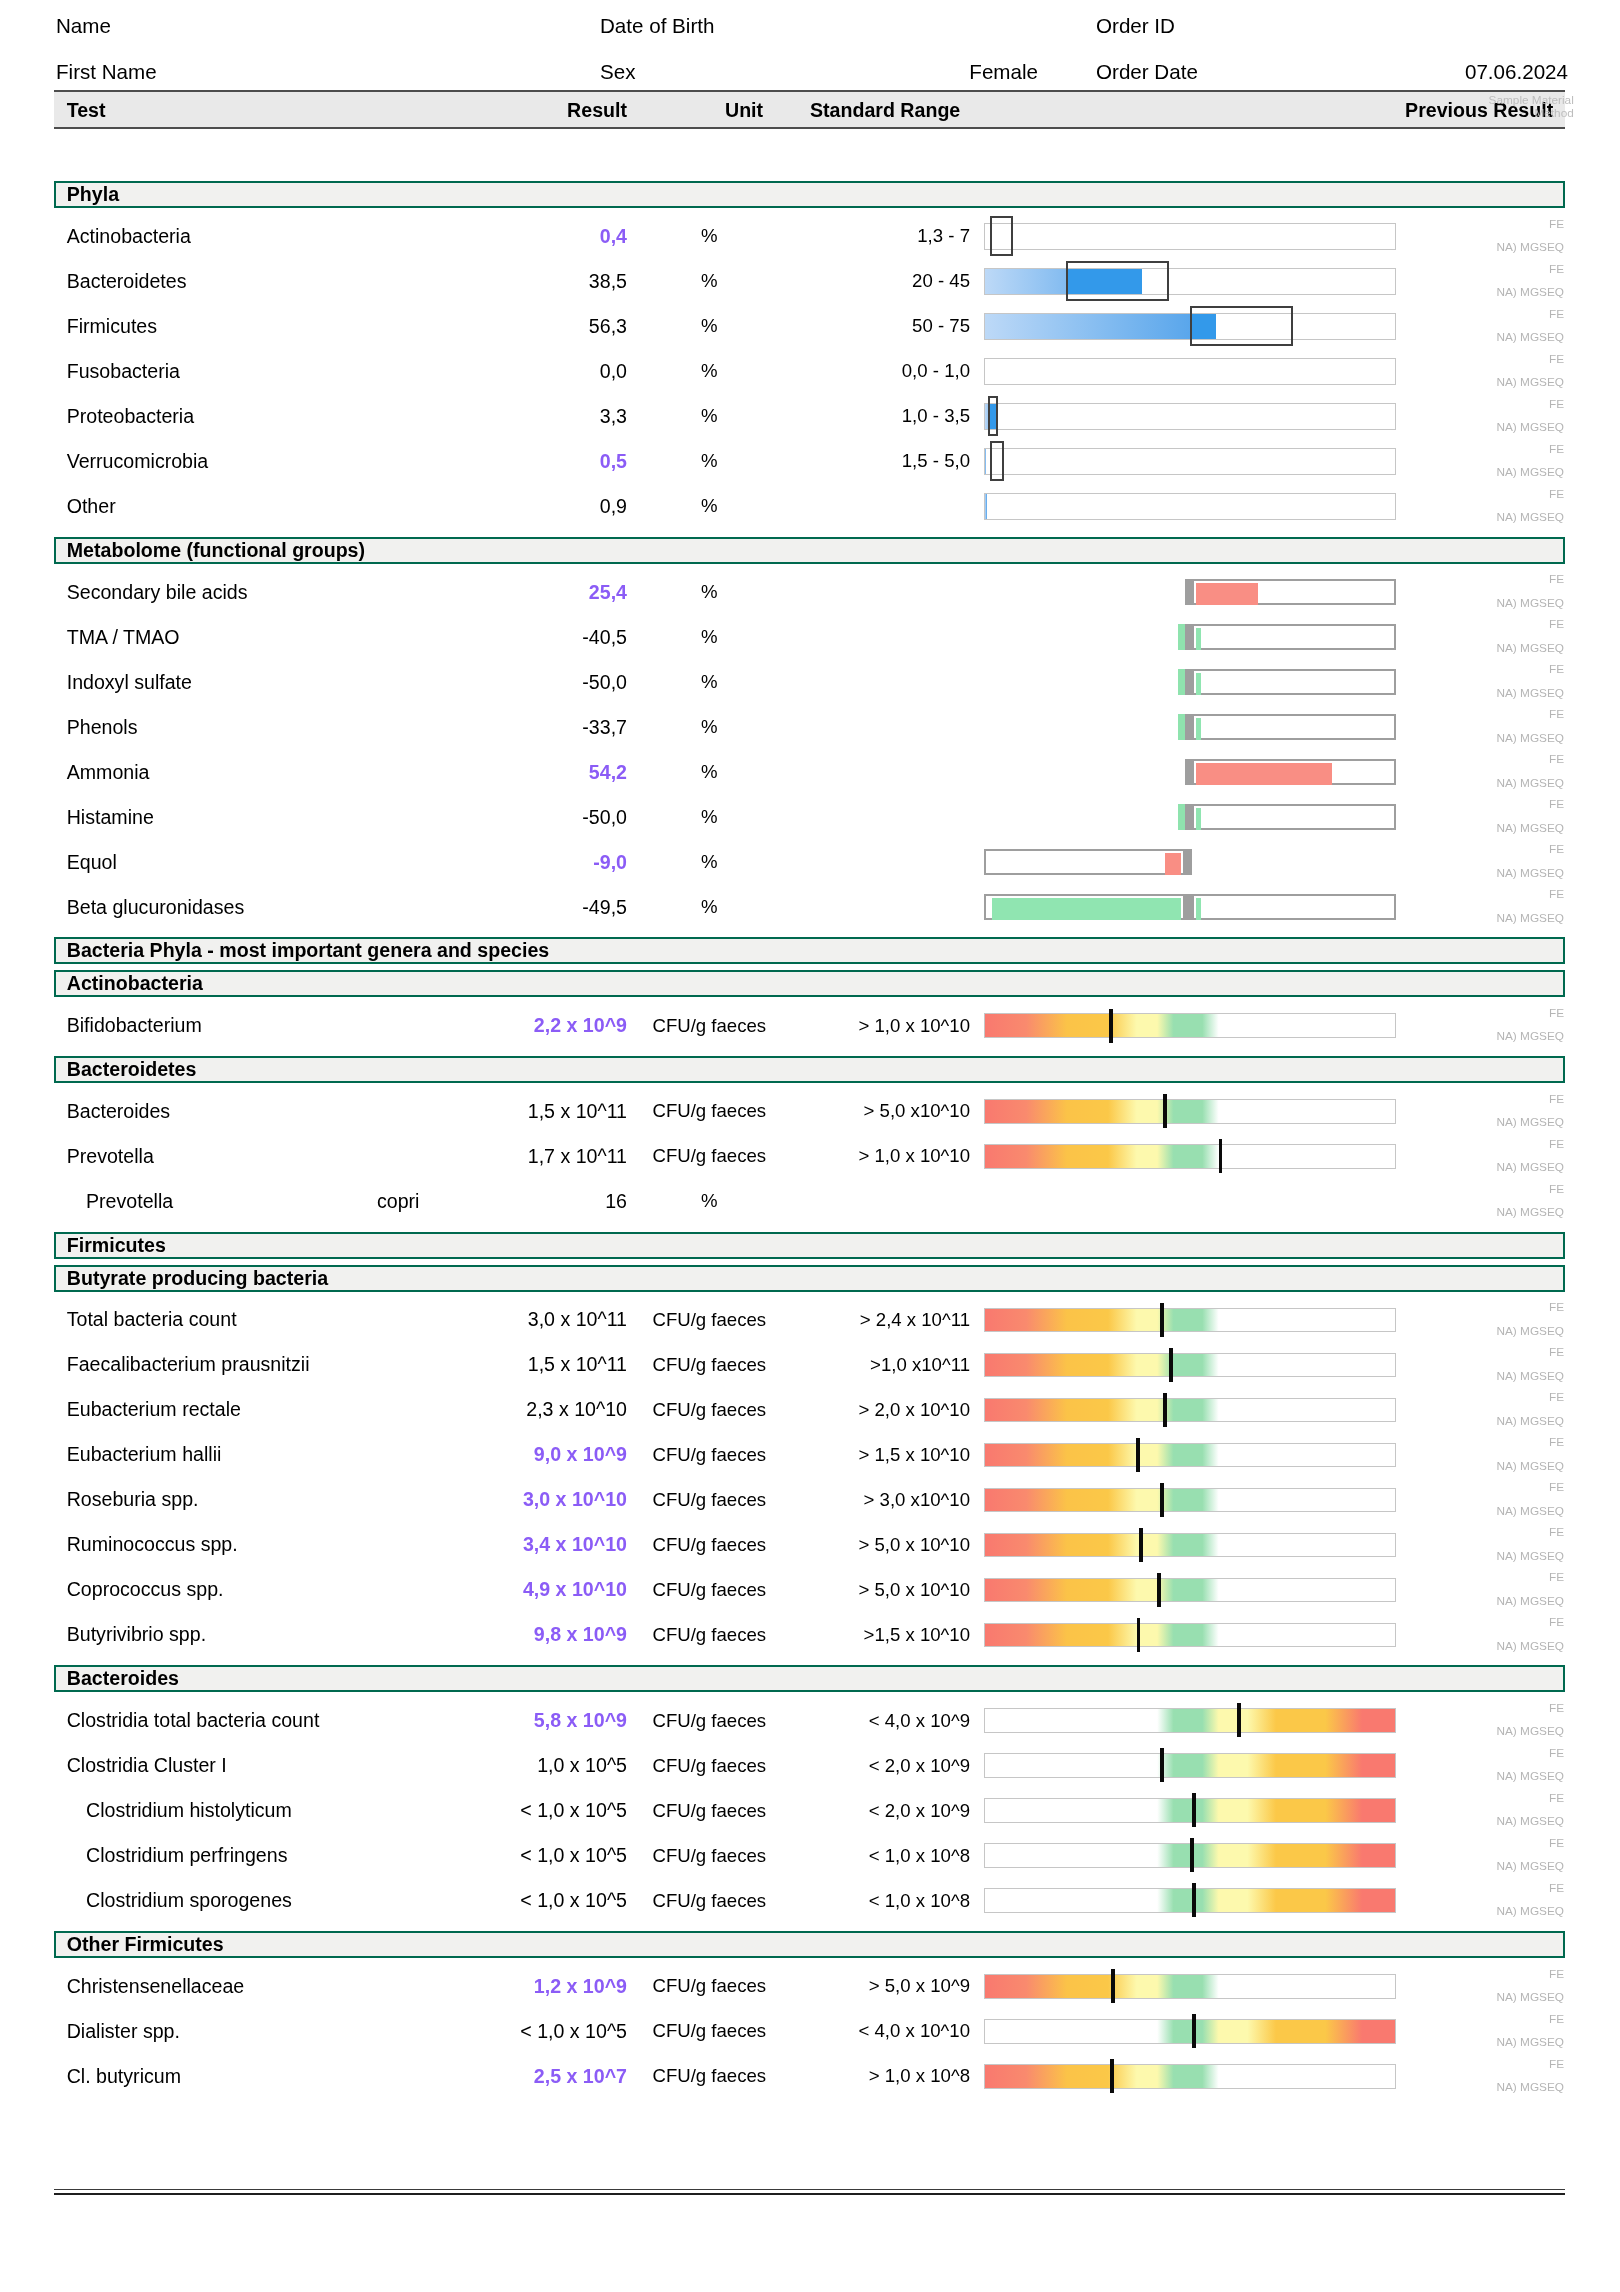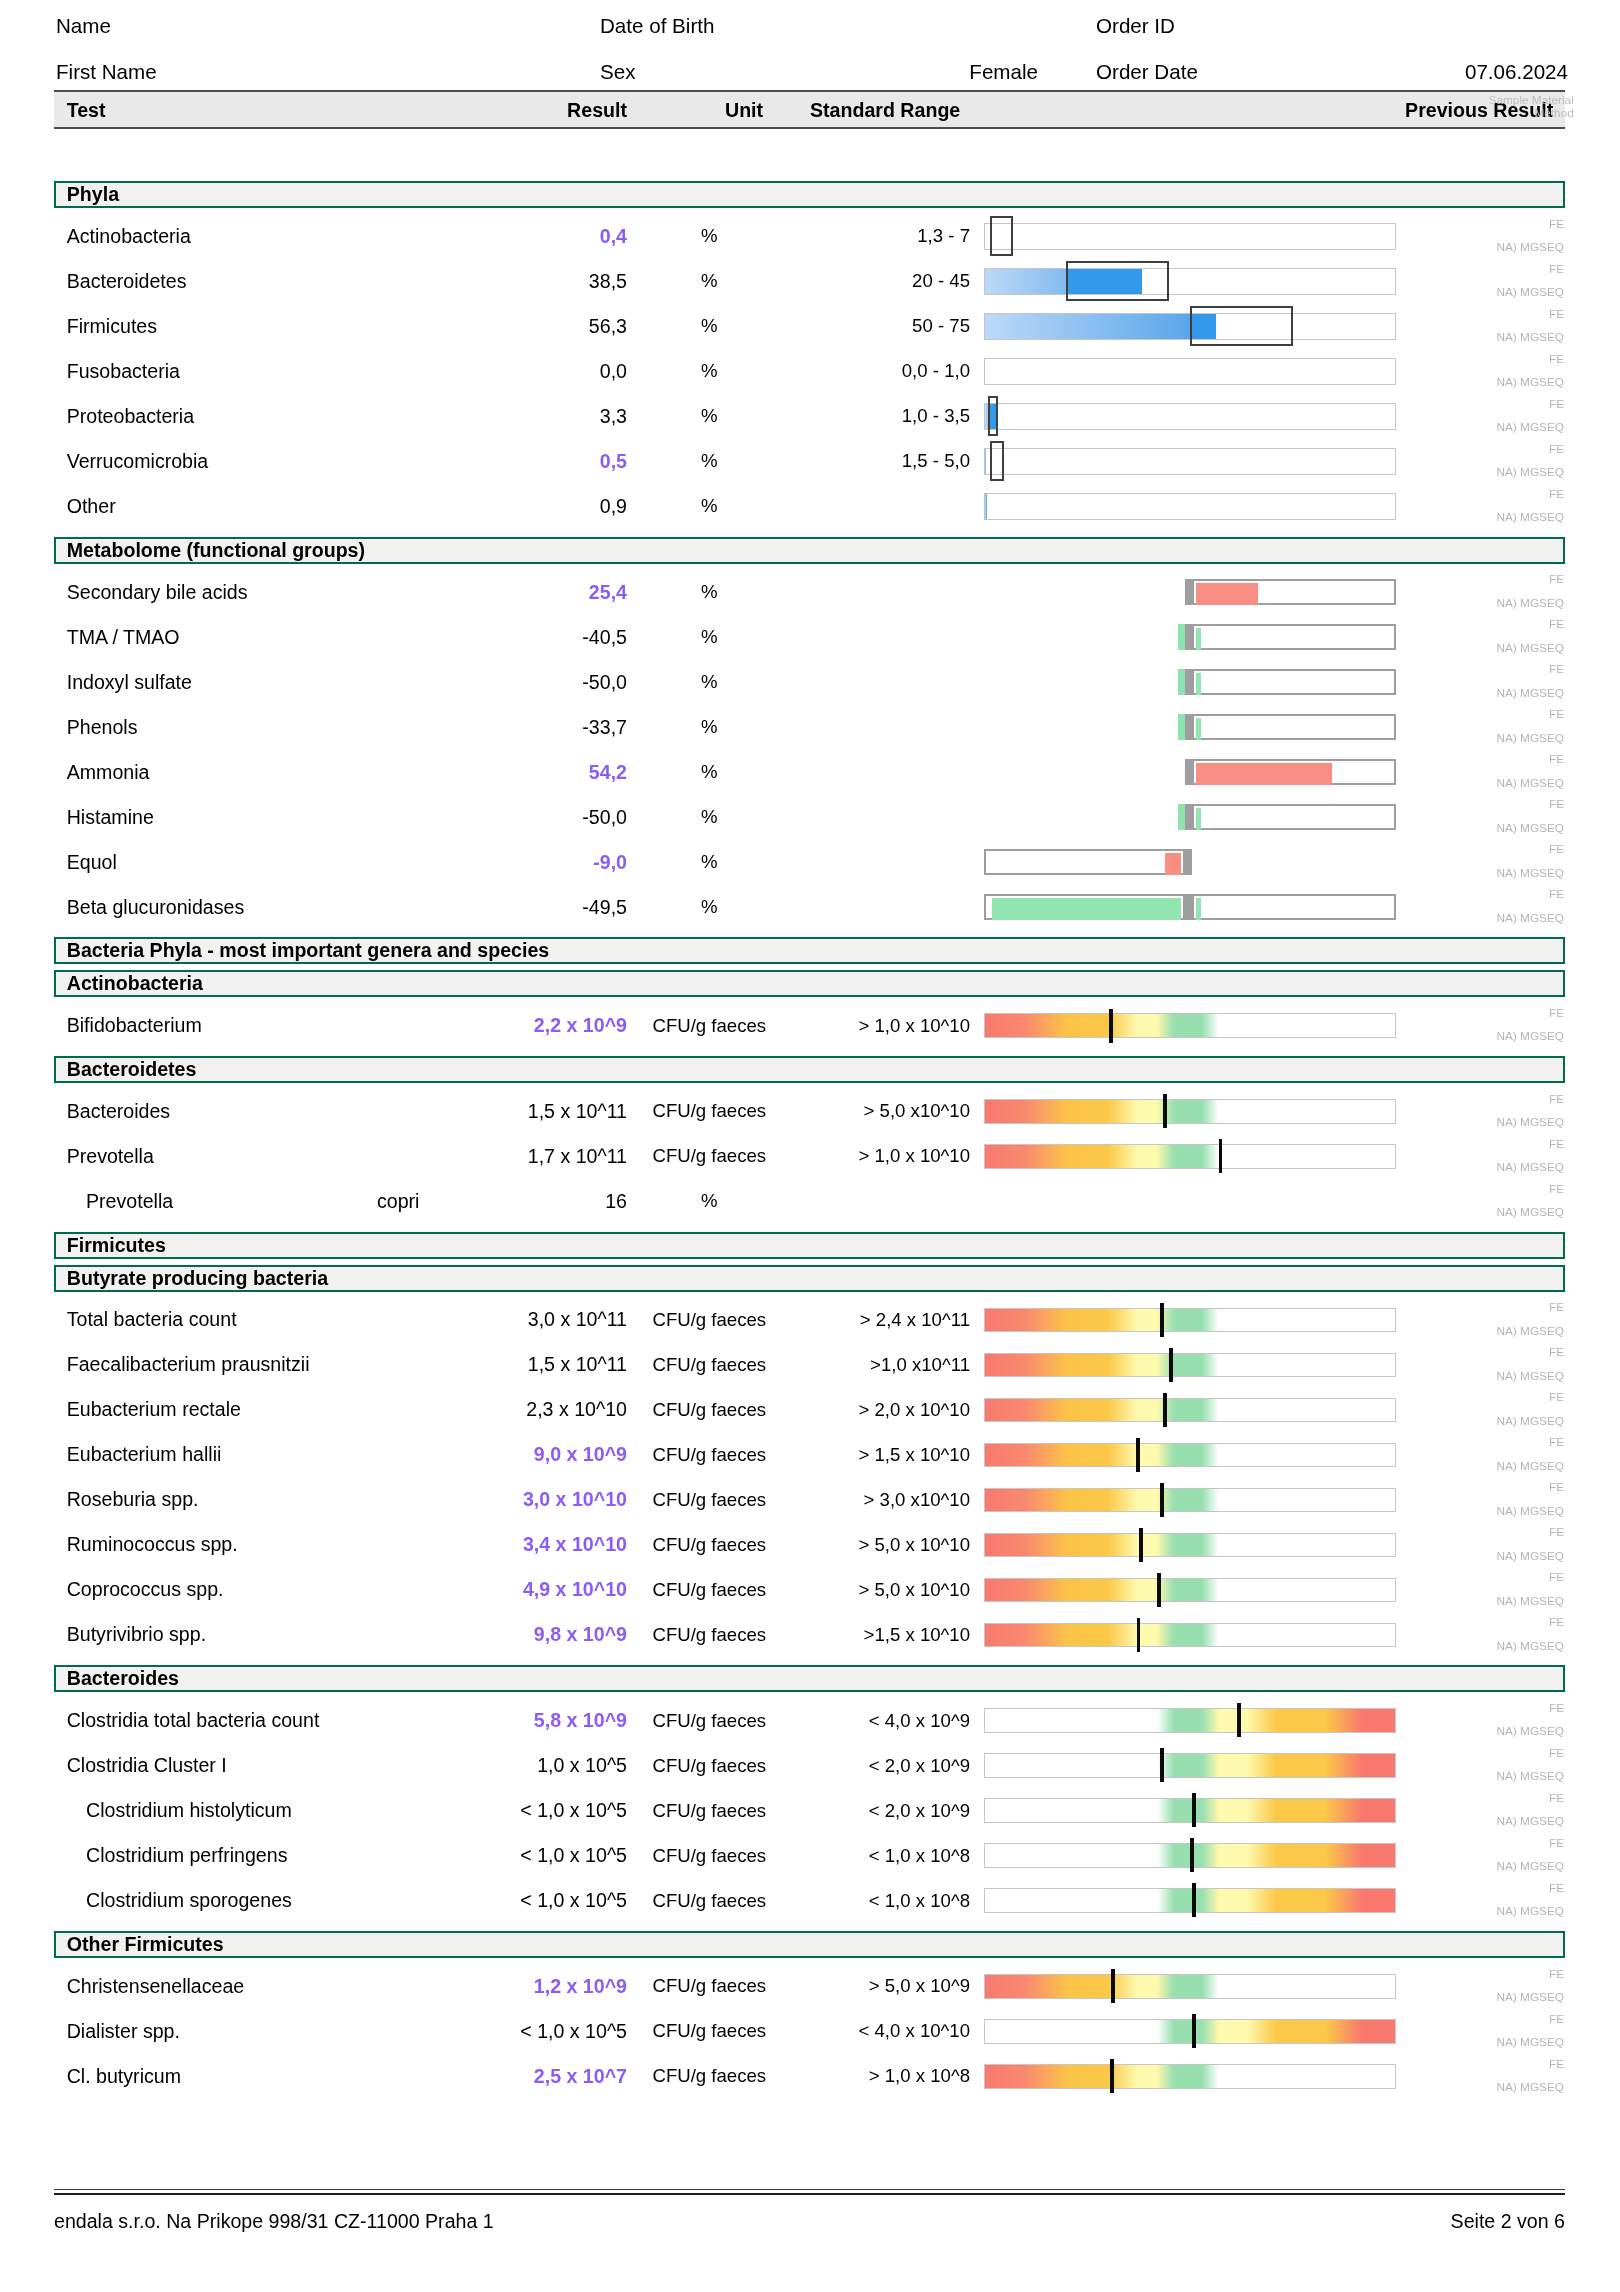--- a/index.html
+++ b/index.html
@@ -692,20 +692,16 @@
               <span>FE</span>
               <span>NA) MGSEQ</span>
             </div>
           </div>
         </div>
       </div>
     </div>
 
   <div class="footer">
     <div class="frule"></div>
-    <div class="fmain">
-      <span>endala s.r.o. Na Prikope 998/31   CZ-11000 Praha 1</span>
-      <span>Seite 2 von 6</span>
-    </div>
   </div>
 
 </div>
 
 
 </body></html>

